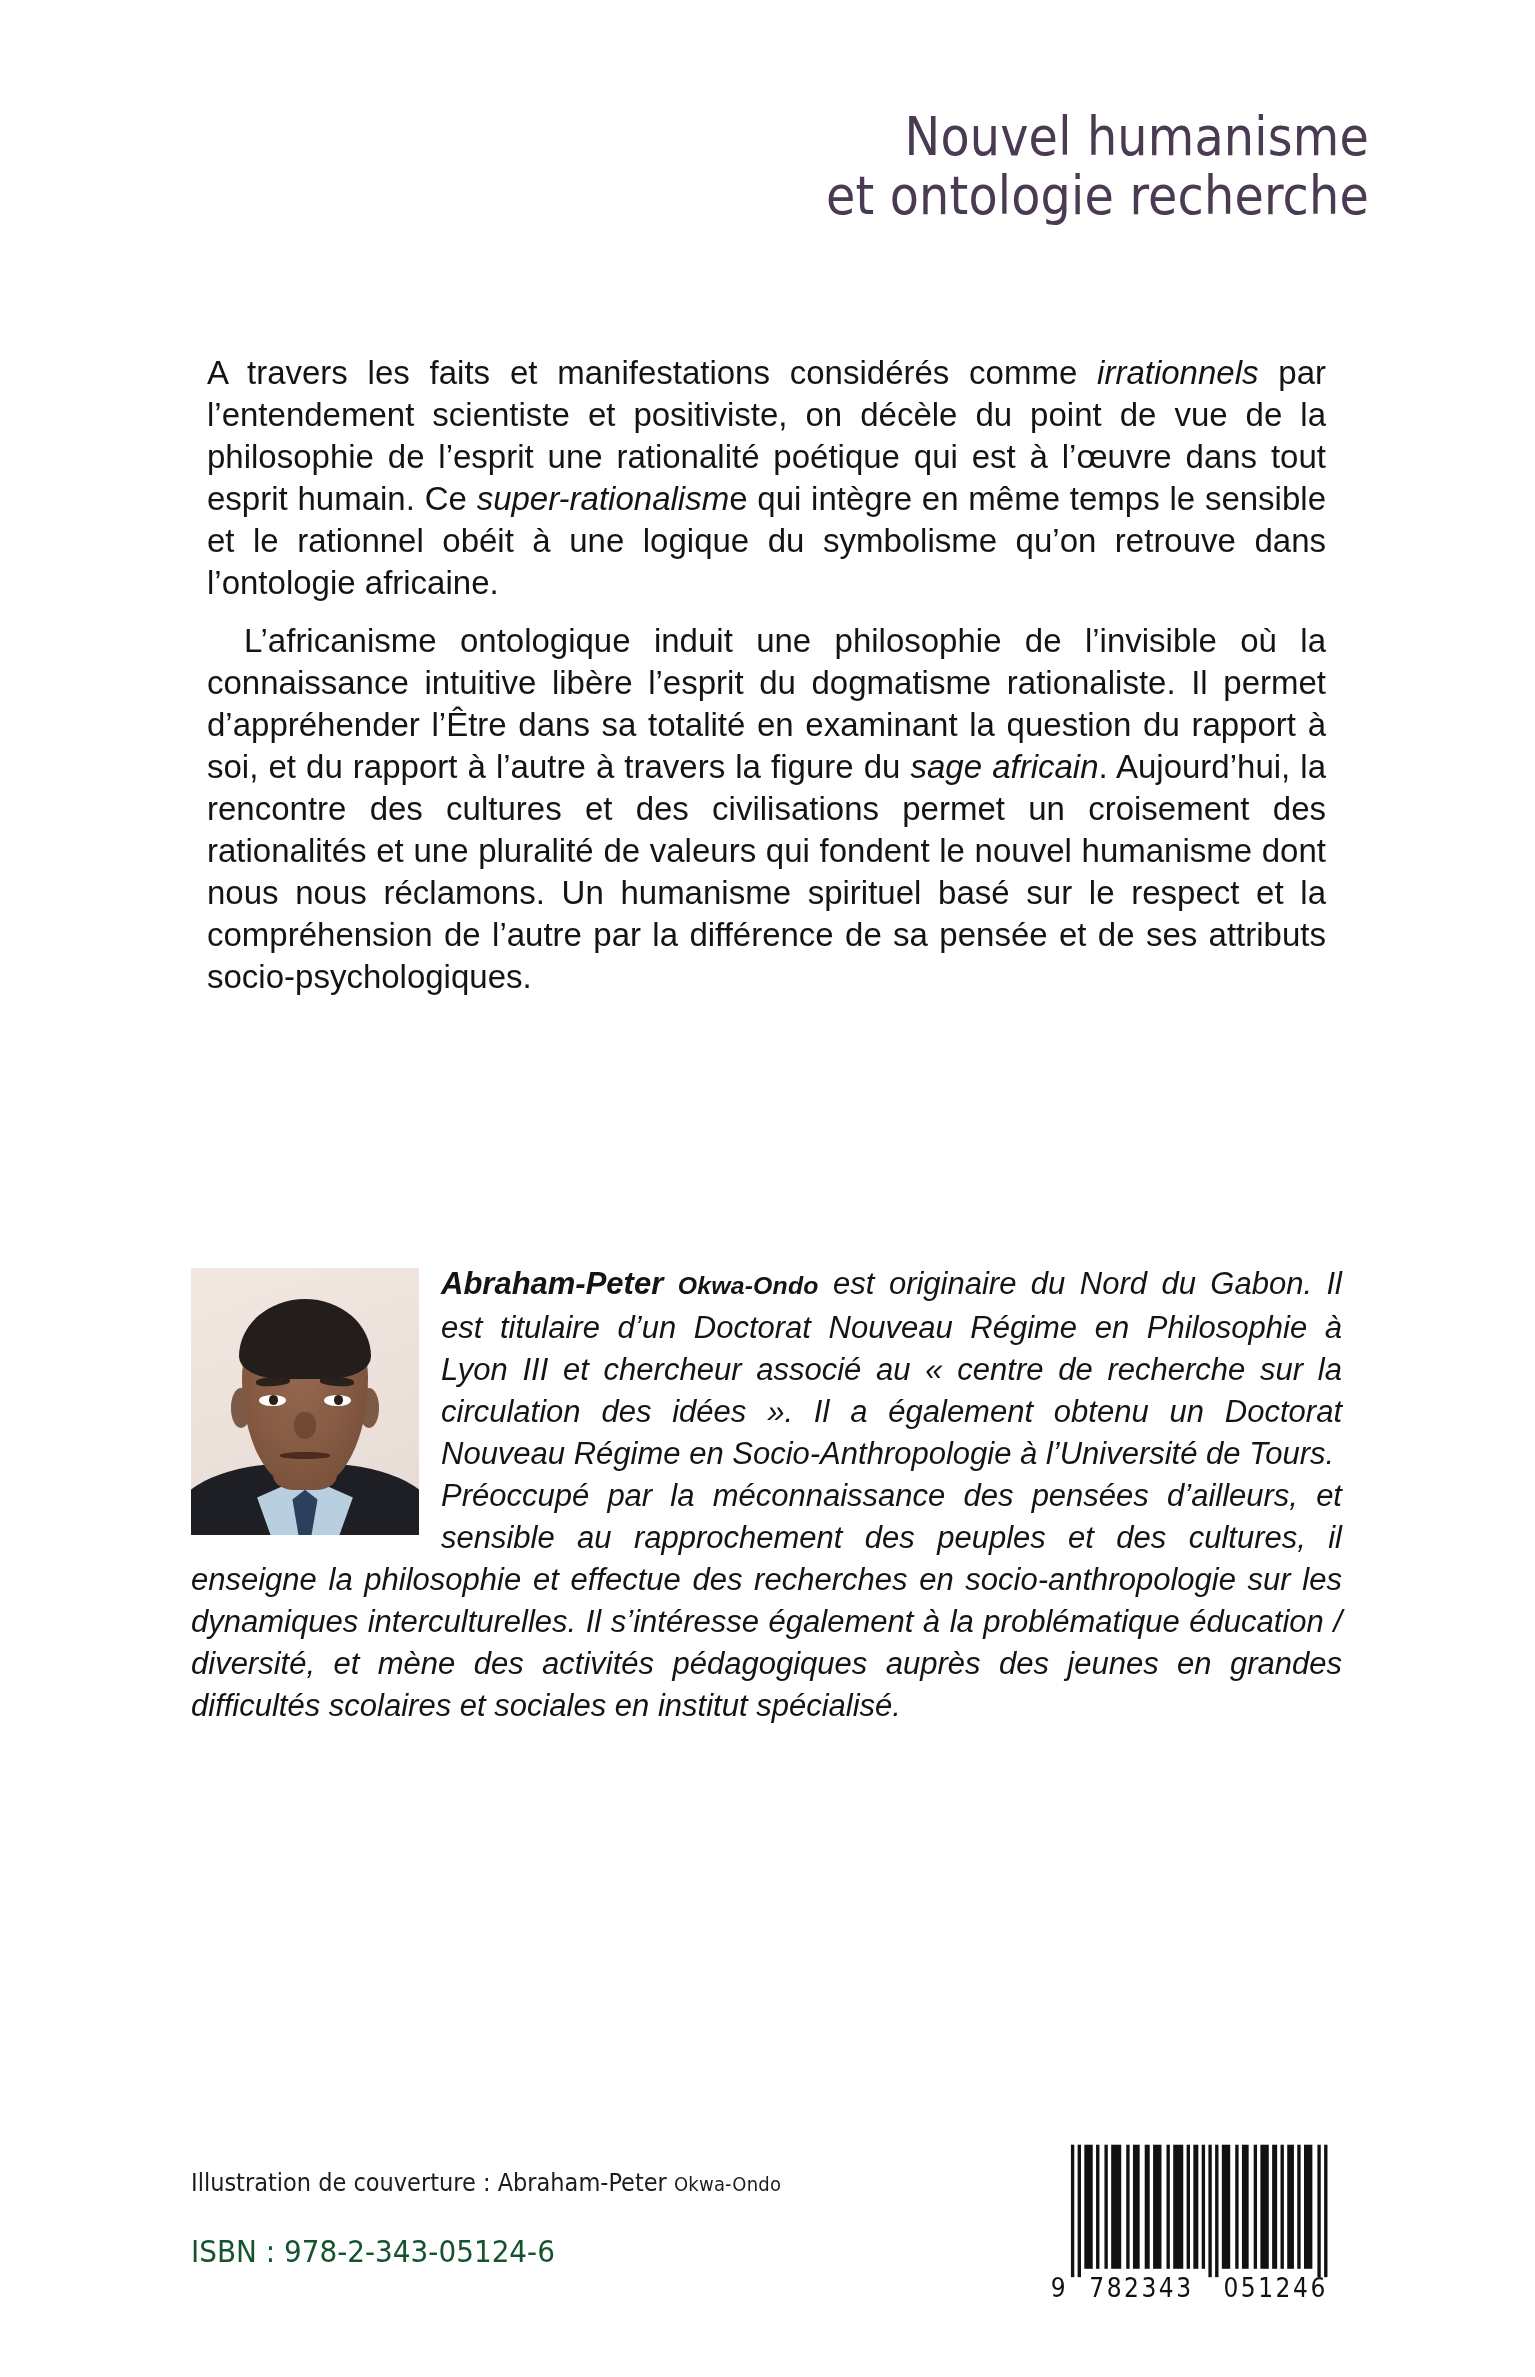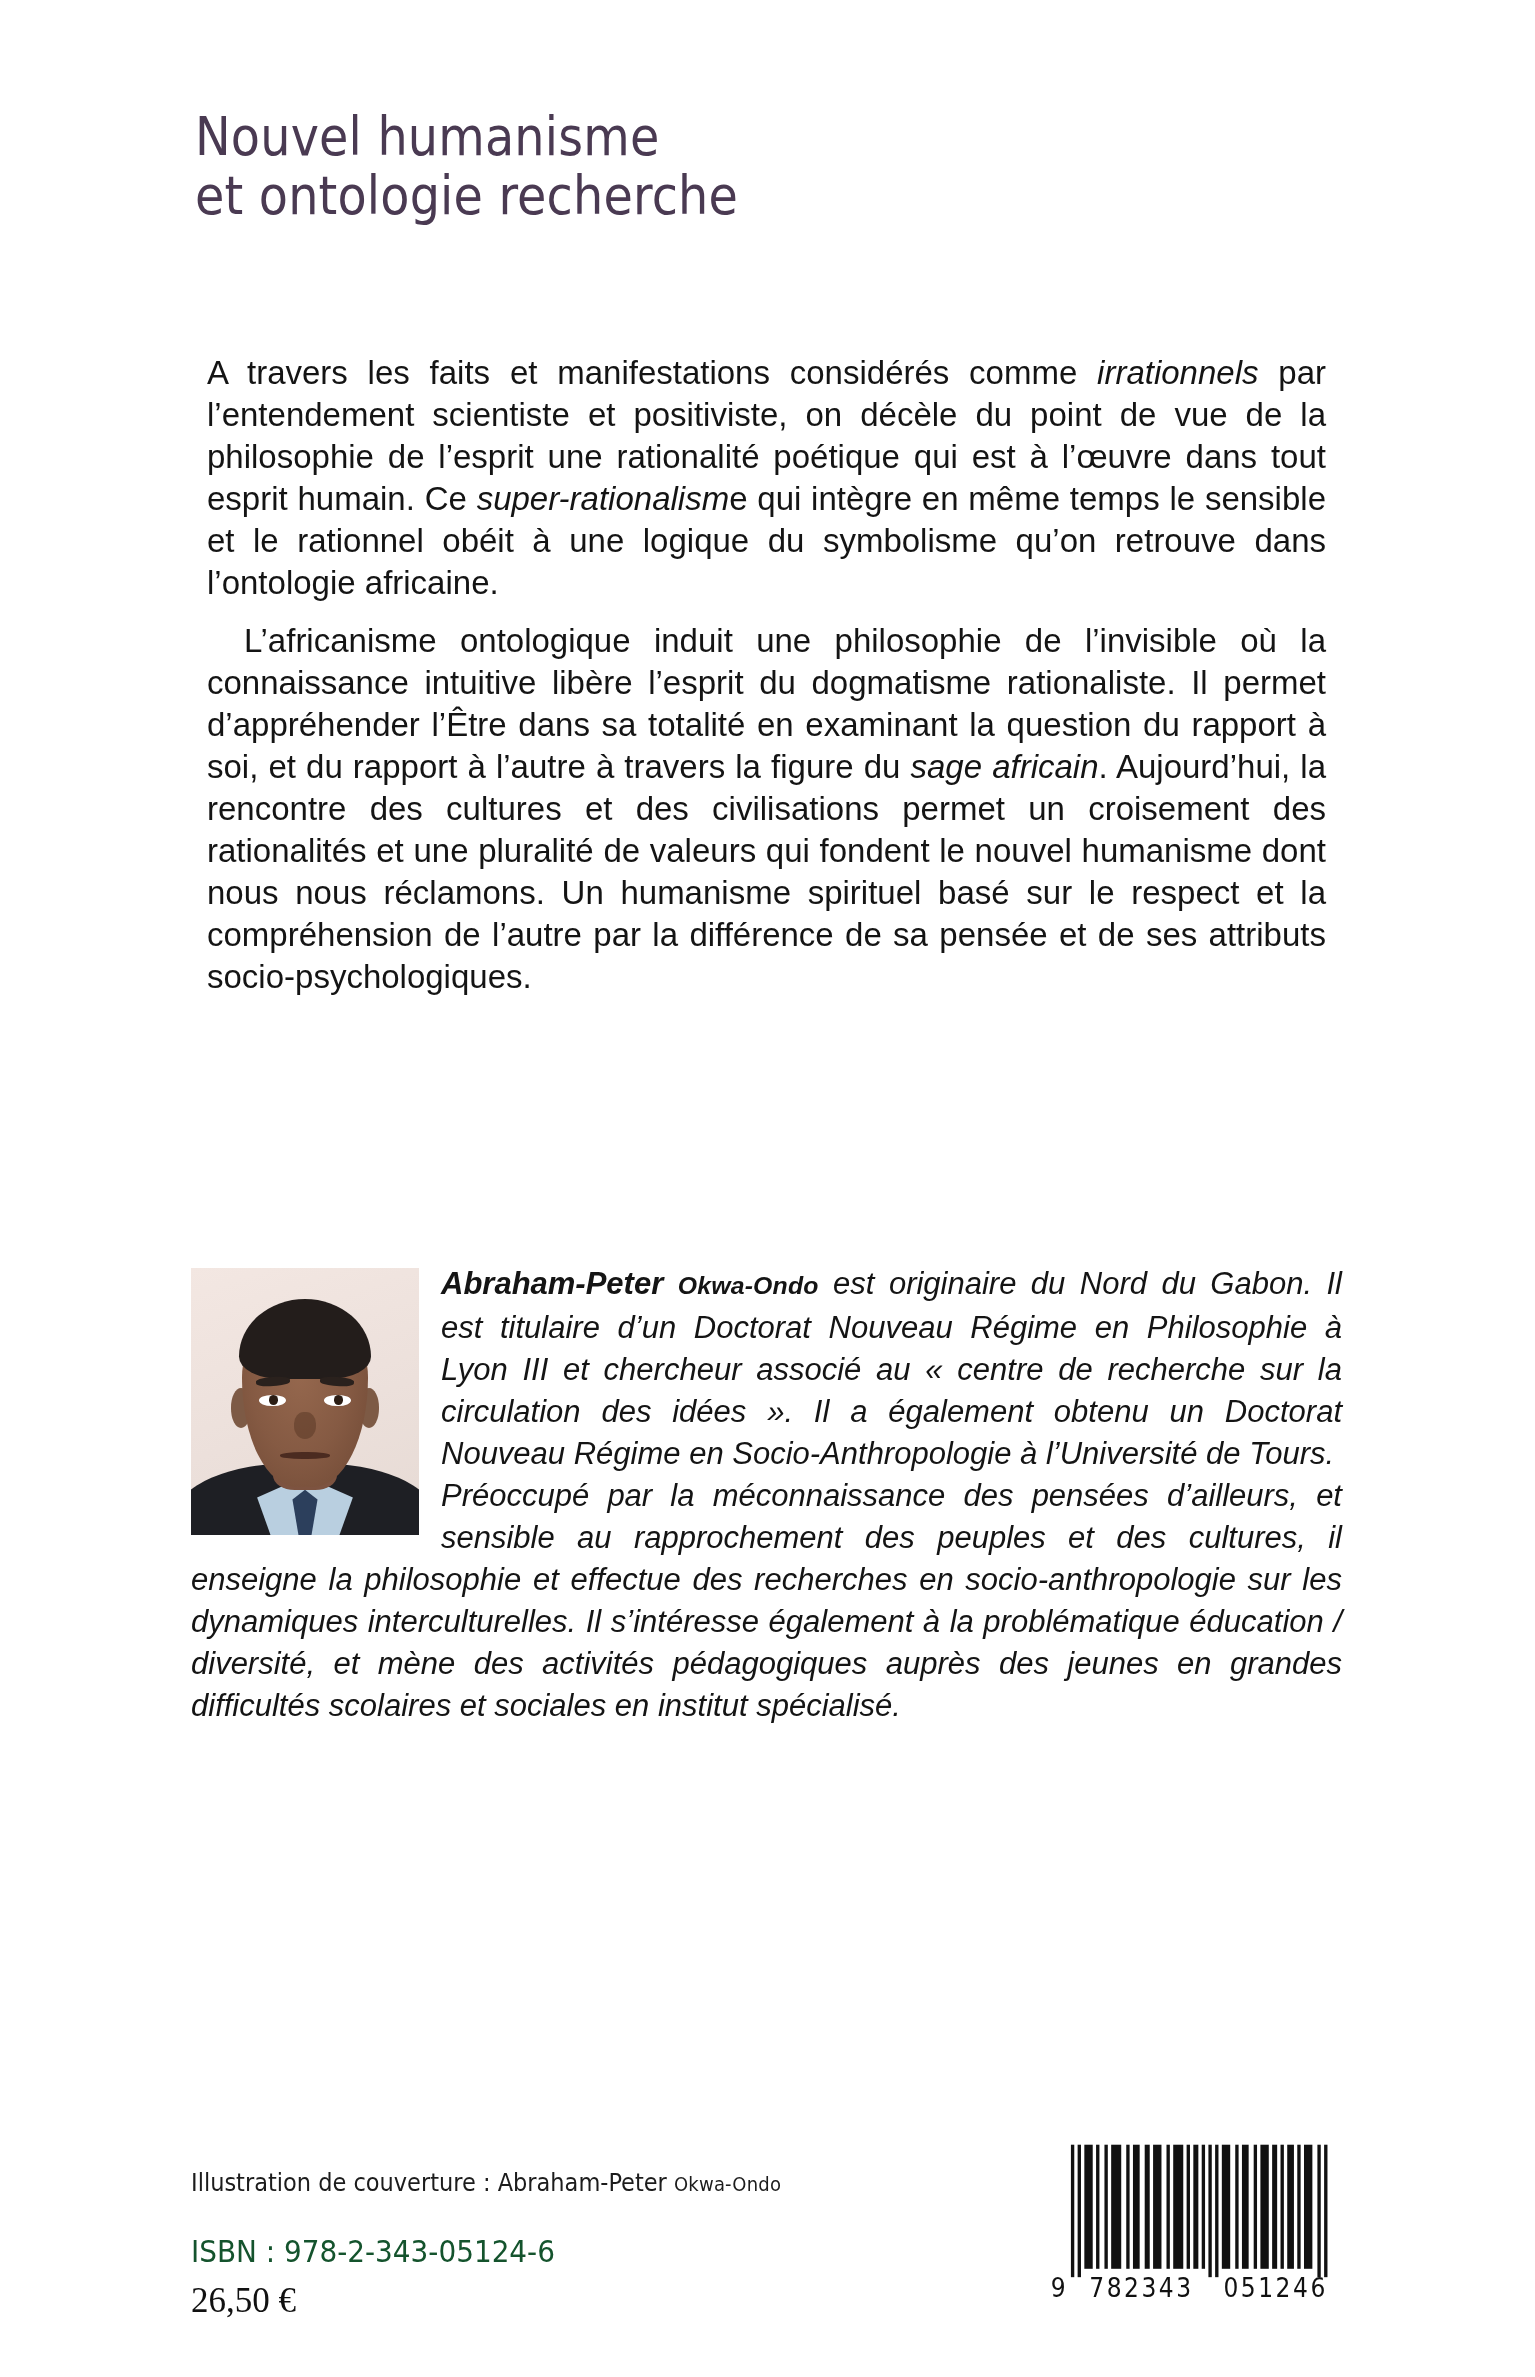--- a/index.html
+++ b/index.html
@@ -28,20 +28,21 @@
   }
   .title-line {
     font-family: "DejaVu Sans Condensed", "Liberation Sans Narrow", "Liberation Sans", sans-serif;
     font-stretch: condensed;
     font-size: 53px;
     line-height: 1.12;
     font-weight: 400;
     color: #4a3a52;
     letter-spacing: 0.2px;
     white-space: nowrap;
+    text-align: right;
   }
 
   
   .body-copy {
     position: absolute;
     left: 191px;
     top: 336px;
     width: 1151px;
     text-align: justify;
     font-family: "Liberation Sans Narrow", "Liberation Sans", sans-serif;
@@ -289,21 +290,20 @@
       <div class="ph-nose"></div>
       <div class="ph-mouth"></div>
     </div>
     <span class="bio-name">Abraham-Peter </span><span class="bio-name smallcaps">Okwa-Ondo</span><span> est originaire du Nord du Gabon. Il est titulaire d’un Doctorat Nouveau Régime en Philosophie à Lyon III et chercheur associé au « centre de recherche sur la circulation des idées ». Il a également obtenu un Doctorat Nouveau Régime en Socio-Anthropologie à l’Université de Tours.</span>
     <div>Préoccupé par la méconnaissance des pensées d’ailleurs, et sensible au  rapprochement des peuples et des cultures, il enseigne la philosophie et effectue des recherches en socio-anthropologie sur les dynamiques interculturelles. Il s’intéresse également à la problématique éducation / diversité, et mène des activités pédagogiques auprès des jeunes en grandes difficultés scolaires et sociales en institut spécialisé.</div>
   </div>
 
   <div class="footer">
     <div class="footer-credit"><span>Illustration de couverture : Abraham-Peter </span><span class="smallcaps">Okwa-Ondo</span></div>
     <div class="footer-isbn">ISBN : 978-2-343-05124-6</div>
-    <div class="footer-price">26,50 €</div>
   </div>
 
   <div class="barcode">
     <svg width="292" height="166" viewBox="0 0 348 198">
       <g fill="#111111">
 
         <rect x="26" y="8" width="4" height="158"></rect>
         <rect x="34" y="8" width="4" height="158"></rect>
 
         <rect x="42" y="8" width="10" height="148"></rect>

